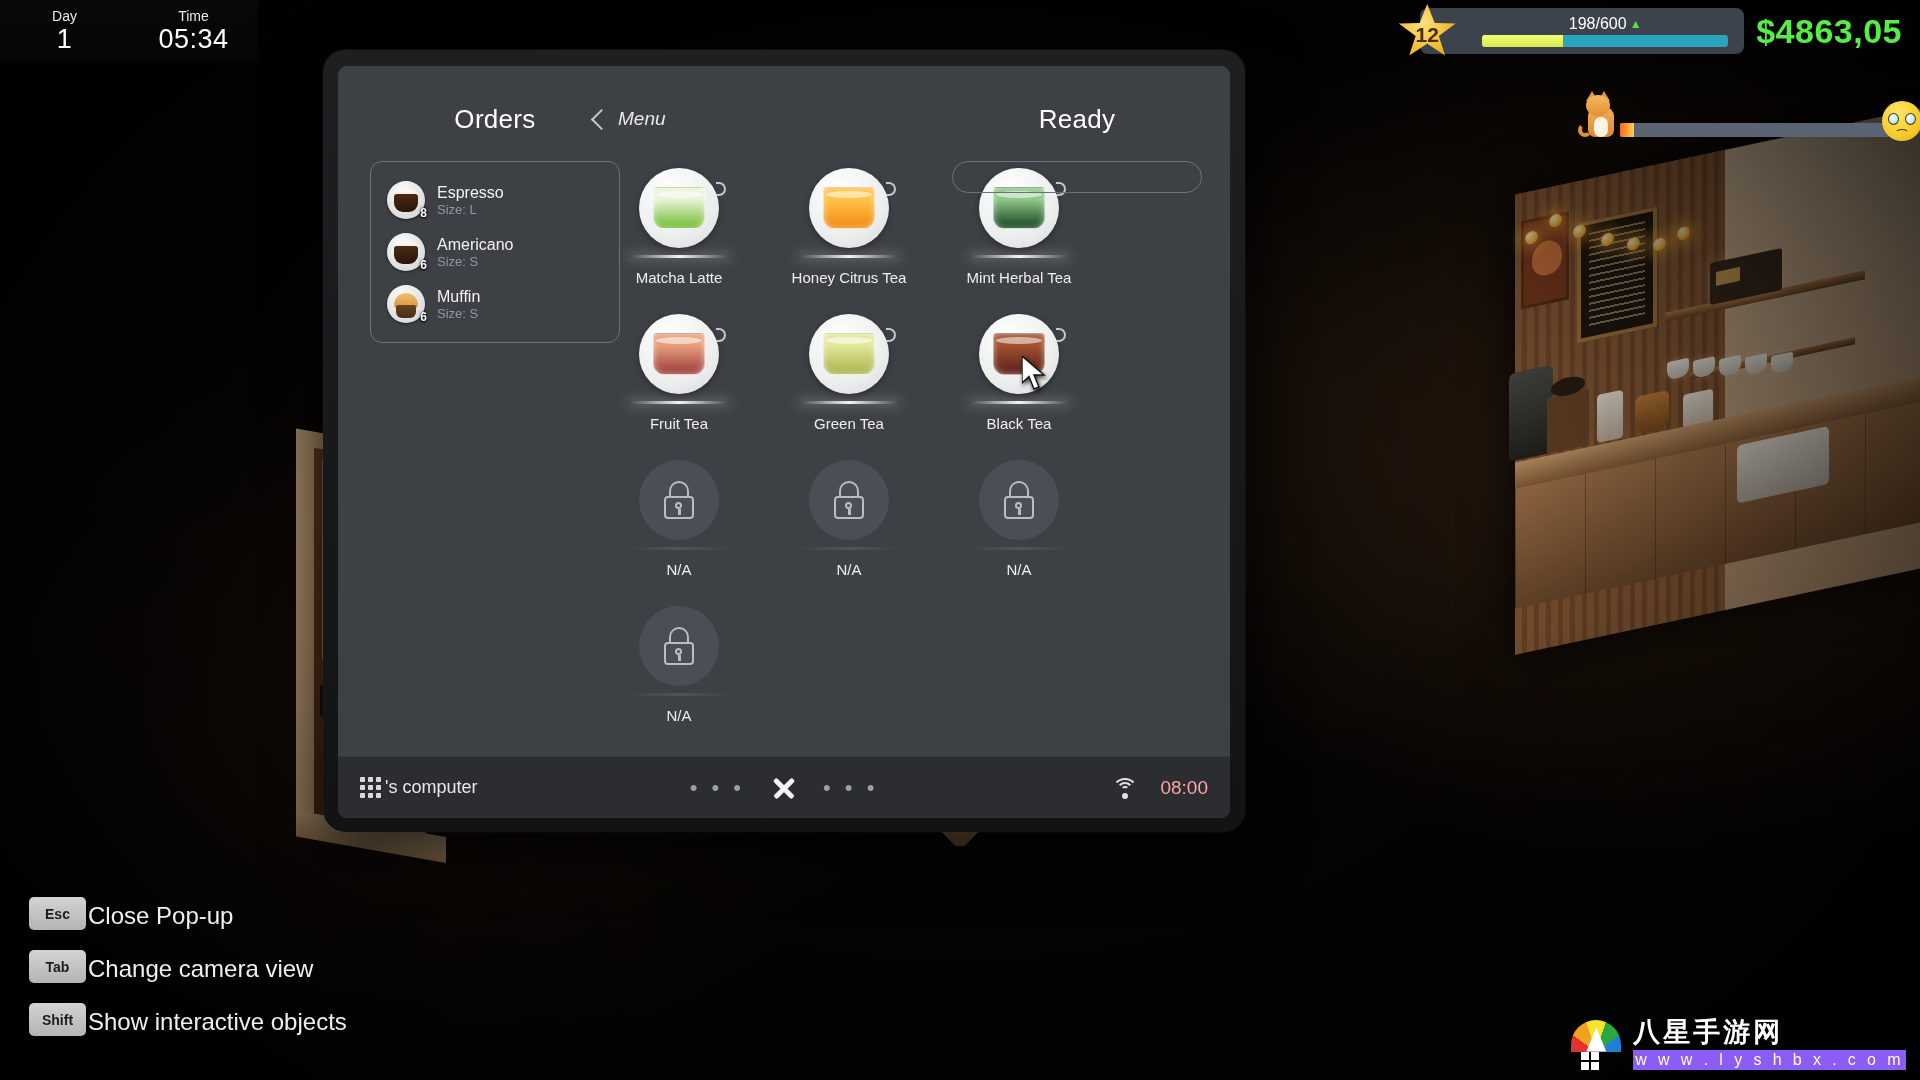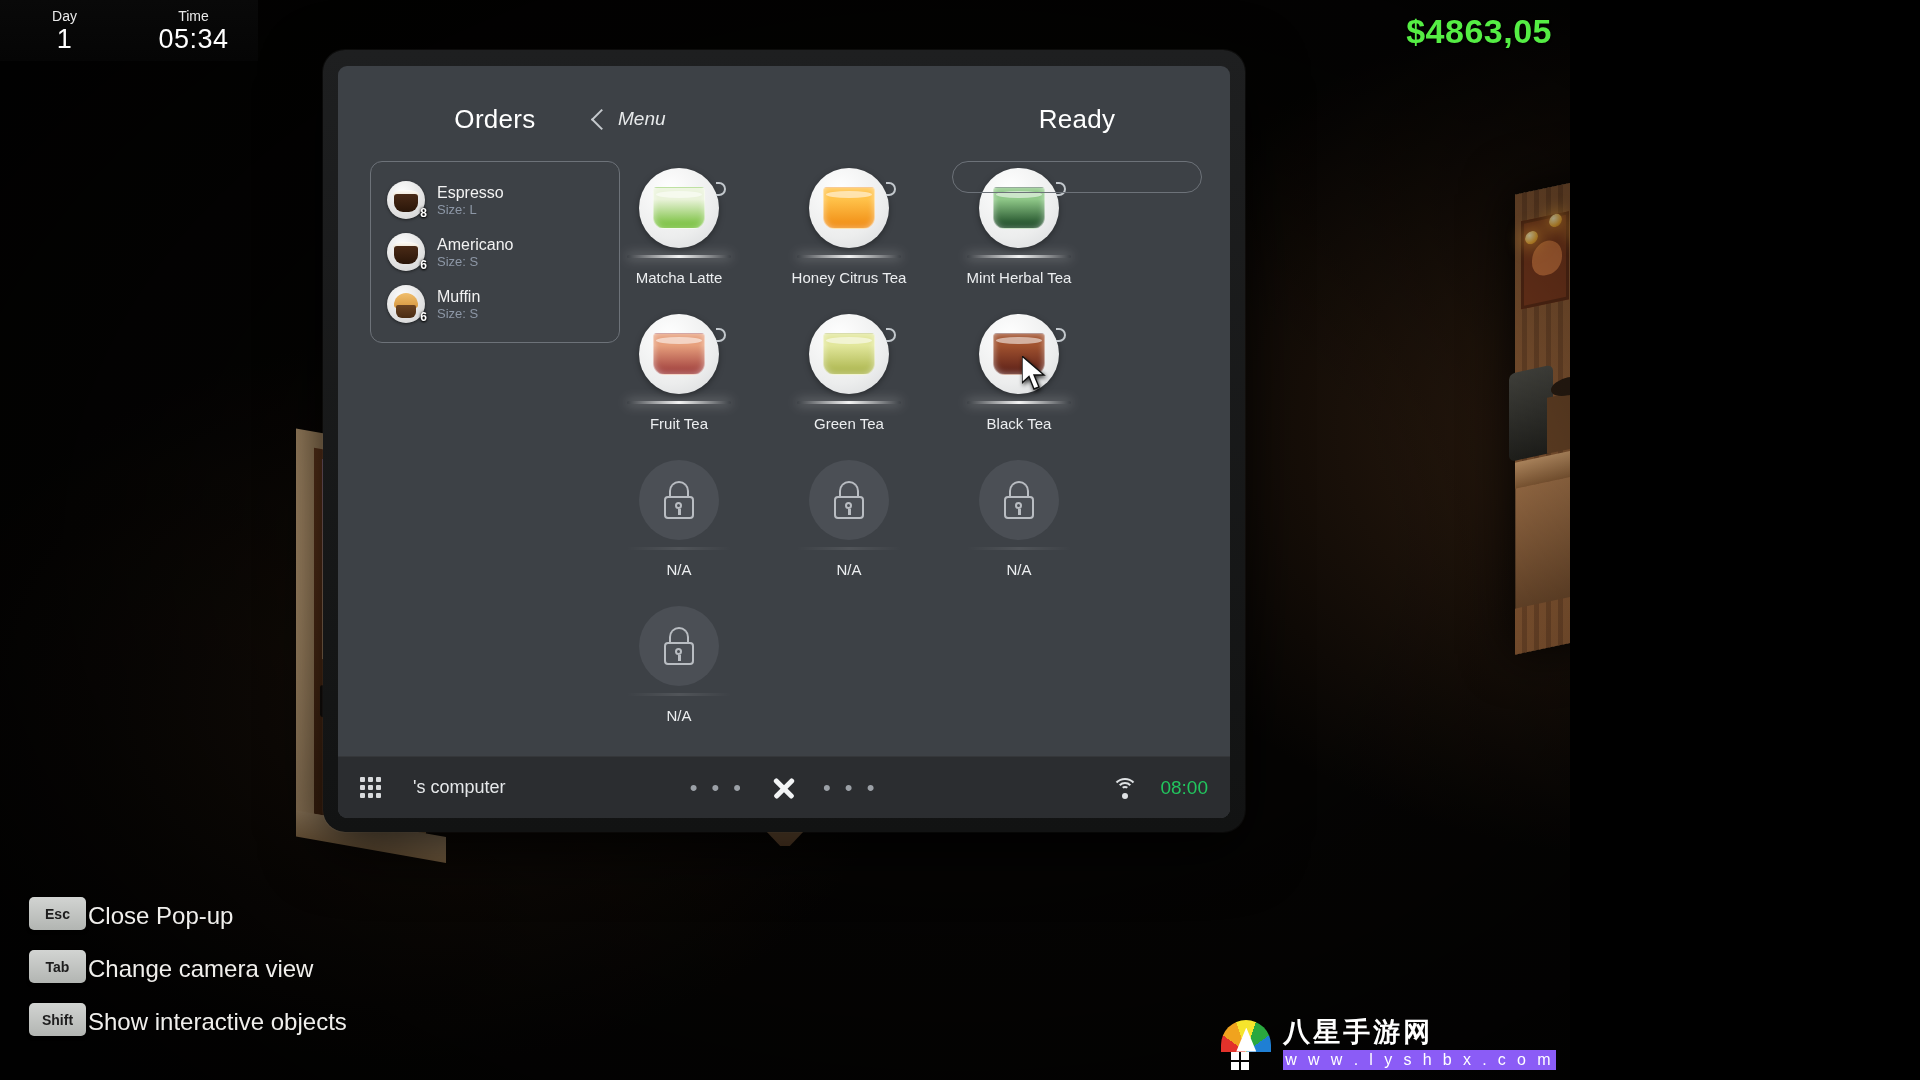--- a/index.html
+++ b/index.html
@@ -1,19 +1,19 @@
 <!DOCTYPE html>
 <html><head>
 <meta charset="utf-8">
 <style>
   * { margin:0; padding:0; box-sizing:border-box; }
   html,body { width:1920px; height:1080px; overflow:hidden; background:#000; }
   body { font-family:"Liberation Sans", sans-serif; -webkit-font-smoothing:antialiased; }
 
-  #stage { position:relative; width:1570px; height:1080px; background:#050403; overflow:hidden; }
+  #stage { position:relative; width:1920px; height:1080px; background:#050403; overflow:hidden; }
 
   
   .scene { position:absolute; inset:0; background:
       radial-gradient(900px 620px at 1700px 430px, rgba(90,55,28,0.55), rgba(0,0,0,0) 70%),
       radial-gradient(700px 520px at 420px 700px, rgba(60,38,20,0.35), rgba(0,0,0,0) 70%),
       #050403; }
 
   
   .room { position:absolute; left:1515px; top:150px; width:420px; height:460px;
           transform:skewY(-12deg); background:linear-gradient(160deg,#c59a6d 0%, #a87c50 38%, #6d4a2c 100%);
@@ -206,41 +206,41 @@
   .lock-key { position:absolute; left:13px; top:21px; width:7px; height:7px; border:2.2px solid #b9bdc2;
            border-radius:50%; }
   .lock-key::after { content:""; position:absolute; left:1.4px; top:5px; width:2.2px; height:6px; background:#b9bdc2; }
 
   .col-ready { position:absolute; right:28px; top:38px; width:250px; }
   .ready-slot { margin-top:26px; height:32px; border:1px solid #6d7279; border-radius:16px; }
 
   
   .taskbar { height:62px; background:#2b2d30; display:flex; align-items:center; padding:0 22px;
              border-top:1px solid rgba(255,255,255,.05); }
-  .tb-left { display:flex; align-items:center; gap:32px; flex:1; }
+  .tb-left { display:flex; align-items:center; gap:4px; flex:1; }
   .apps-ico { display:grid; grid-template-columns:repeat(3,5px); grid-template-rows:repeat(3,5px); gap:3px; }
   .apps-dot { width:5px; height:5px; background:#d8dadc; border-radius:1px; }
   .tb-title { font-size:18px; color:#e6e8ea; }
   .tb-center { display:flex; align-items:center; gap:24px; }
   .dots { font-size:22px; color:#9ba0a6; letter-spacing:4px; line-height:10px; }
   .close-x { position:relative; width:30px; height:30px; cursor:pointer; }
   .close-x::before,.close-x::after { content:""; position:absolute; left:2px; top:13px; width:26px; height:4.5px;
              background:#f2f4f5; border-radius:2px; }
   .close-x::before { transform:rotate(45deg); } .close-x::after { transform:rotate(-45deg); }
   .tb-right { flex:1; display:flex; align-items:center; justify-content:flex-end; gap:22px; }
   .wifi { position:relative; width:26px; height:22px; }
   .wifi i { position:absolute; left:50%; transform:translateX(-50%); border:2.4px solid #dfe2e4;
             border-bottom-color:transparent; border-left-color:transparent; border-right-color:transparent;
             border-radius:50%; }
   .wifi i:nth-child(1){ width:26px; height:26px; top:1px; }
   .wifi i:nth-child(2){ width:17px; height:17px; top:5px; }
   .wifi i:nth-child(3){ width:8px;  height:8px;  top:9px; }
   .wifi b { position:absolute; left:50%; transform:translateX(-50%); bottom:0; width:6px; height:6px;
             border-radius:50%; background:#dfe2e4; }
-  .tb-clock { font-size:19px; color:#22c55e;text-align:right; }
+  .tb-clock { font-size:19px; color:#fca5a5;text-align:right; }
 
   
   .cursor { position:absolute; left:1138px; top:452px; width:0; height:0; z-index:60;
             filter:drop-shadow(1px 2px 2px rgba(0,0,0,.8)); }
   .cursor svg { display:block; }
 
   
   .wm { position:absolute; right:14px; bottom:10px; display:flex; align-items:center; gap:10px; }
   .wm-logo { position:relative; width:54px; height:52px; }
   .fan { position:absolute; left:2px; top:2px; width:50px; height:32px; border-radius:25px 25px 0 0;
@@ -314,20 +314,35 @@
       <div class="hud-lab">Day</div>
       <div class="hud-val">1</div>
     </div>
     <div class="hud-cell">
       <div class="hud-lab">Time</div>
       <div class="hud-val">05:34</div>
     </div>
   </div>
 
   <div class="hud-tr">
+    <div class="xp-plate">
+      <div class="star">
+        <div class="star-shape"></div>
+        <div class="star-num">12</div>
+      </div>
+      <div class="xp-col">
+        <div class="xp-text">
+          <span>198/600</span>
+          <span class="xp-up">▲</span>
+        </div>
+        <div class="xp-bar">
+          <div class="xp-fill" id="xp-fill" style="width: 33%;"></div>
+        </div>
+      </div>
+    </div>
     <div class="money">$4863,05</div>
   </div>
 
   <div class="patience">
     <div class="cat">
       <div class="cat-tail"></div>
       <div class="cat-body"></div>
       <div class="cat-belly"></div>
       <div class="cat-ear" style="left:8px"></div>
       <div class="cat-ear" style="left:20px"></div>

